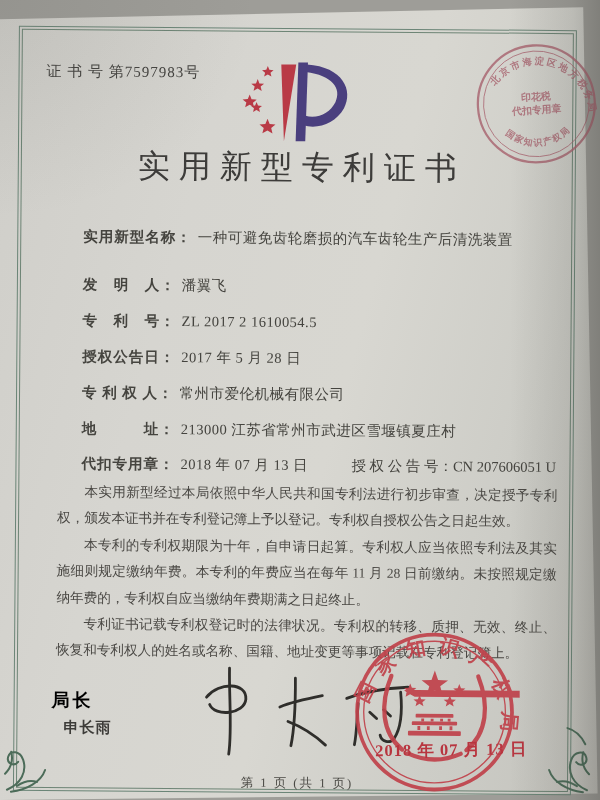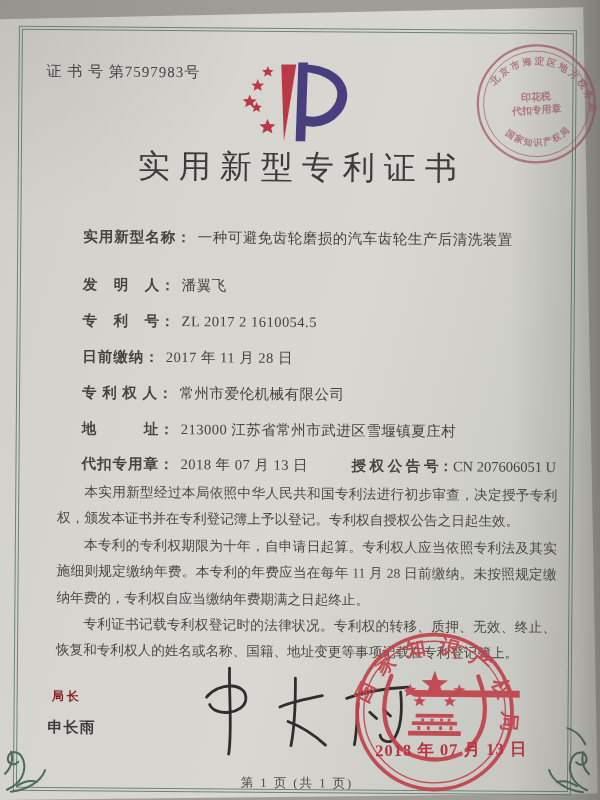--- a/index.html
+++ b/index.html
@@ -21,23 +21,23 @@
   .logo{position:absolute;left:212px;top:56px;width:176px;height:96px;}
   .title{position:absolute;left:0;top:146px;width:600px;text-align:center;
     font-size:32px;letter-spacing:9px;color:#3d3c3a;font-weight:500;}
   .field{position:absolute;left:82px;font-size:14.5px;color:#45443f;white-space:nowrap;}
   .field .lab{font-weight:700;letter-spacing:1px;}
   .field .val{margin-left:6px;letter-spacing:.5px;}
   .grant-no{position:absolute;left:352px;top:456px;font-size:14.5px;color:#45443f;white-space:nowrap;}
   .paras{position:absolute;left:58px;top:481px;width:500px;font-size:13.6px;line-height:26.4px;
     color:#4a4844;text-align:justify;}
   .paras p{margin:0;text-indent:2em;}
-  .signer-title{position:absolute;left:54px;top:690px;font-size:12px;color:#7f1d1d;
+  .signer-title{position:absolute;left:54px;top:690px;font-size:18px;color:#000000;
     letter-spacing:3px;font-family:"Liberation Sans","DejaVu Sans",sans-serif;font-weight:600;}
-  .signer-name{position:absolute;left:50px;top:720px;font-size:15px;color:#3d3c39;
+  .signer-name{position:absolute;left:66px;top:720px;font-size:15px;color:#3d3c39;
     letter-spacing:1px;font-family:"Liberation Sans","DejaVu Sans",sans-serif;font-weight:600;}
   .signature{position:absolute;left:168px;top:652px;width:266px;height:112px;transform:rotate(-3deg);}
   .gov-seal{position:absolute;left:352px;top:626px;width:170px;height:170px;opacity:.92;}
   .seal-date{position:absolute;left:378px;top:738px;font-size:16.5px;color:#b8353f;
     letter-spacing:1px;white-space:nowrap;transform:rotate(-1.2deg);font-weight:600;}
   .footer{position:absolute;left:0;top:775px;width:600px;text-align:center;
     font-size:12.5px;color:#4a4944;letter-spacing:2px;}
   .corner{position:absolute;width:72px;height:72px;}
   .corner-bl{left:4px;top:726px;}
   .corner-br{left:524px;top:722px;transform:scaleX(-1);}
@@ -108,33 +108,33 @@
     <div class="field" style="top:229px">
       <span class="lab">实用新型名称：</span><span class="val">一种可避免齿轮磨损的汽车齿轮生产后清洗装置</span>
     </div>
     <div class="field" style="top:277px">
       <span class="lab">发　明　人：</span><span class="val">潘翼飞</span>
     </div>
     <div class="field" style="top:313px">
       <span class="lab">专　利　号：</span><span class="val">ZL 2017 2 1610054.5</span>
     </div>
     <div class="field" style="top:349px">
-      <span class="lab">日前缴纳：</span><span class="val">2017 年 11 月 28 日</span>
+      <span class="lab">授权公告日：</span><span class="val">2017 年 5 月 28 日</span>
     </div>
     <div class="field" style="top:385px">
       <span class="lab">专 利 权 人：</span><span class="val">常州市爱伦机械有限公司</span>
     </div>
     <div class="field" style="top:421px">
       <span class="lab">地　　　址：</span><span class="val">213000 江苏省常州市武进区雪堰镇夏庄村</span>
     </div>
     <div class="field" style="top:456px">
       <span class="lab">代扣专用章：</span><span class="val">2018 年 07 月 13 日</span>
     </div>
     <div class="grant-no">
-      <span class="lab" style="font-weight:700">授 权 公 告 号：</span><span class="val">CN 207606051 U</span>
+      <span class="lab" style="font-weight:400">授 权 公 告 号：</span><span class="val">CN 207606051 U</span>
     </div>
 
     <div class="paras">
       <p>本实用新型经过本局依照中华人民共和国专利法进行初步审查，决定授予专利权，颁发本证书并在专利登记簿上予以登记。专利权自授权公告之日起生效。</p>
       <p>本专利的专利权期限为十年，自申请日起算。专利权人应当依照专利法及其实施细则规定缴纳年费。本专利的年费应当在每年 11 月 28 日前缴纳。未按照规定缴纳年费的，专利权自应当缴纳年费期满之日起终止。</p>
       <p>专利证书记载专利权登记时的法律状况。专利权的转移、质押、无效、终止、恢复和专利权人的姓名或名称、国籍、地址变更等事项记载在专利登记簿上。</p>
     </div>
 
     <div class="signer-title">局长</div>
     <div class="signer-name">申长雨</div>

